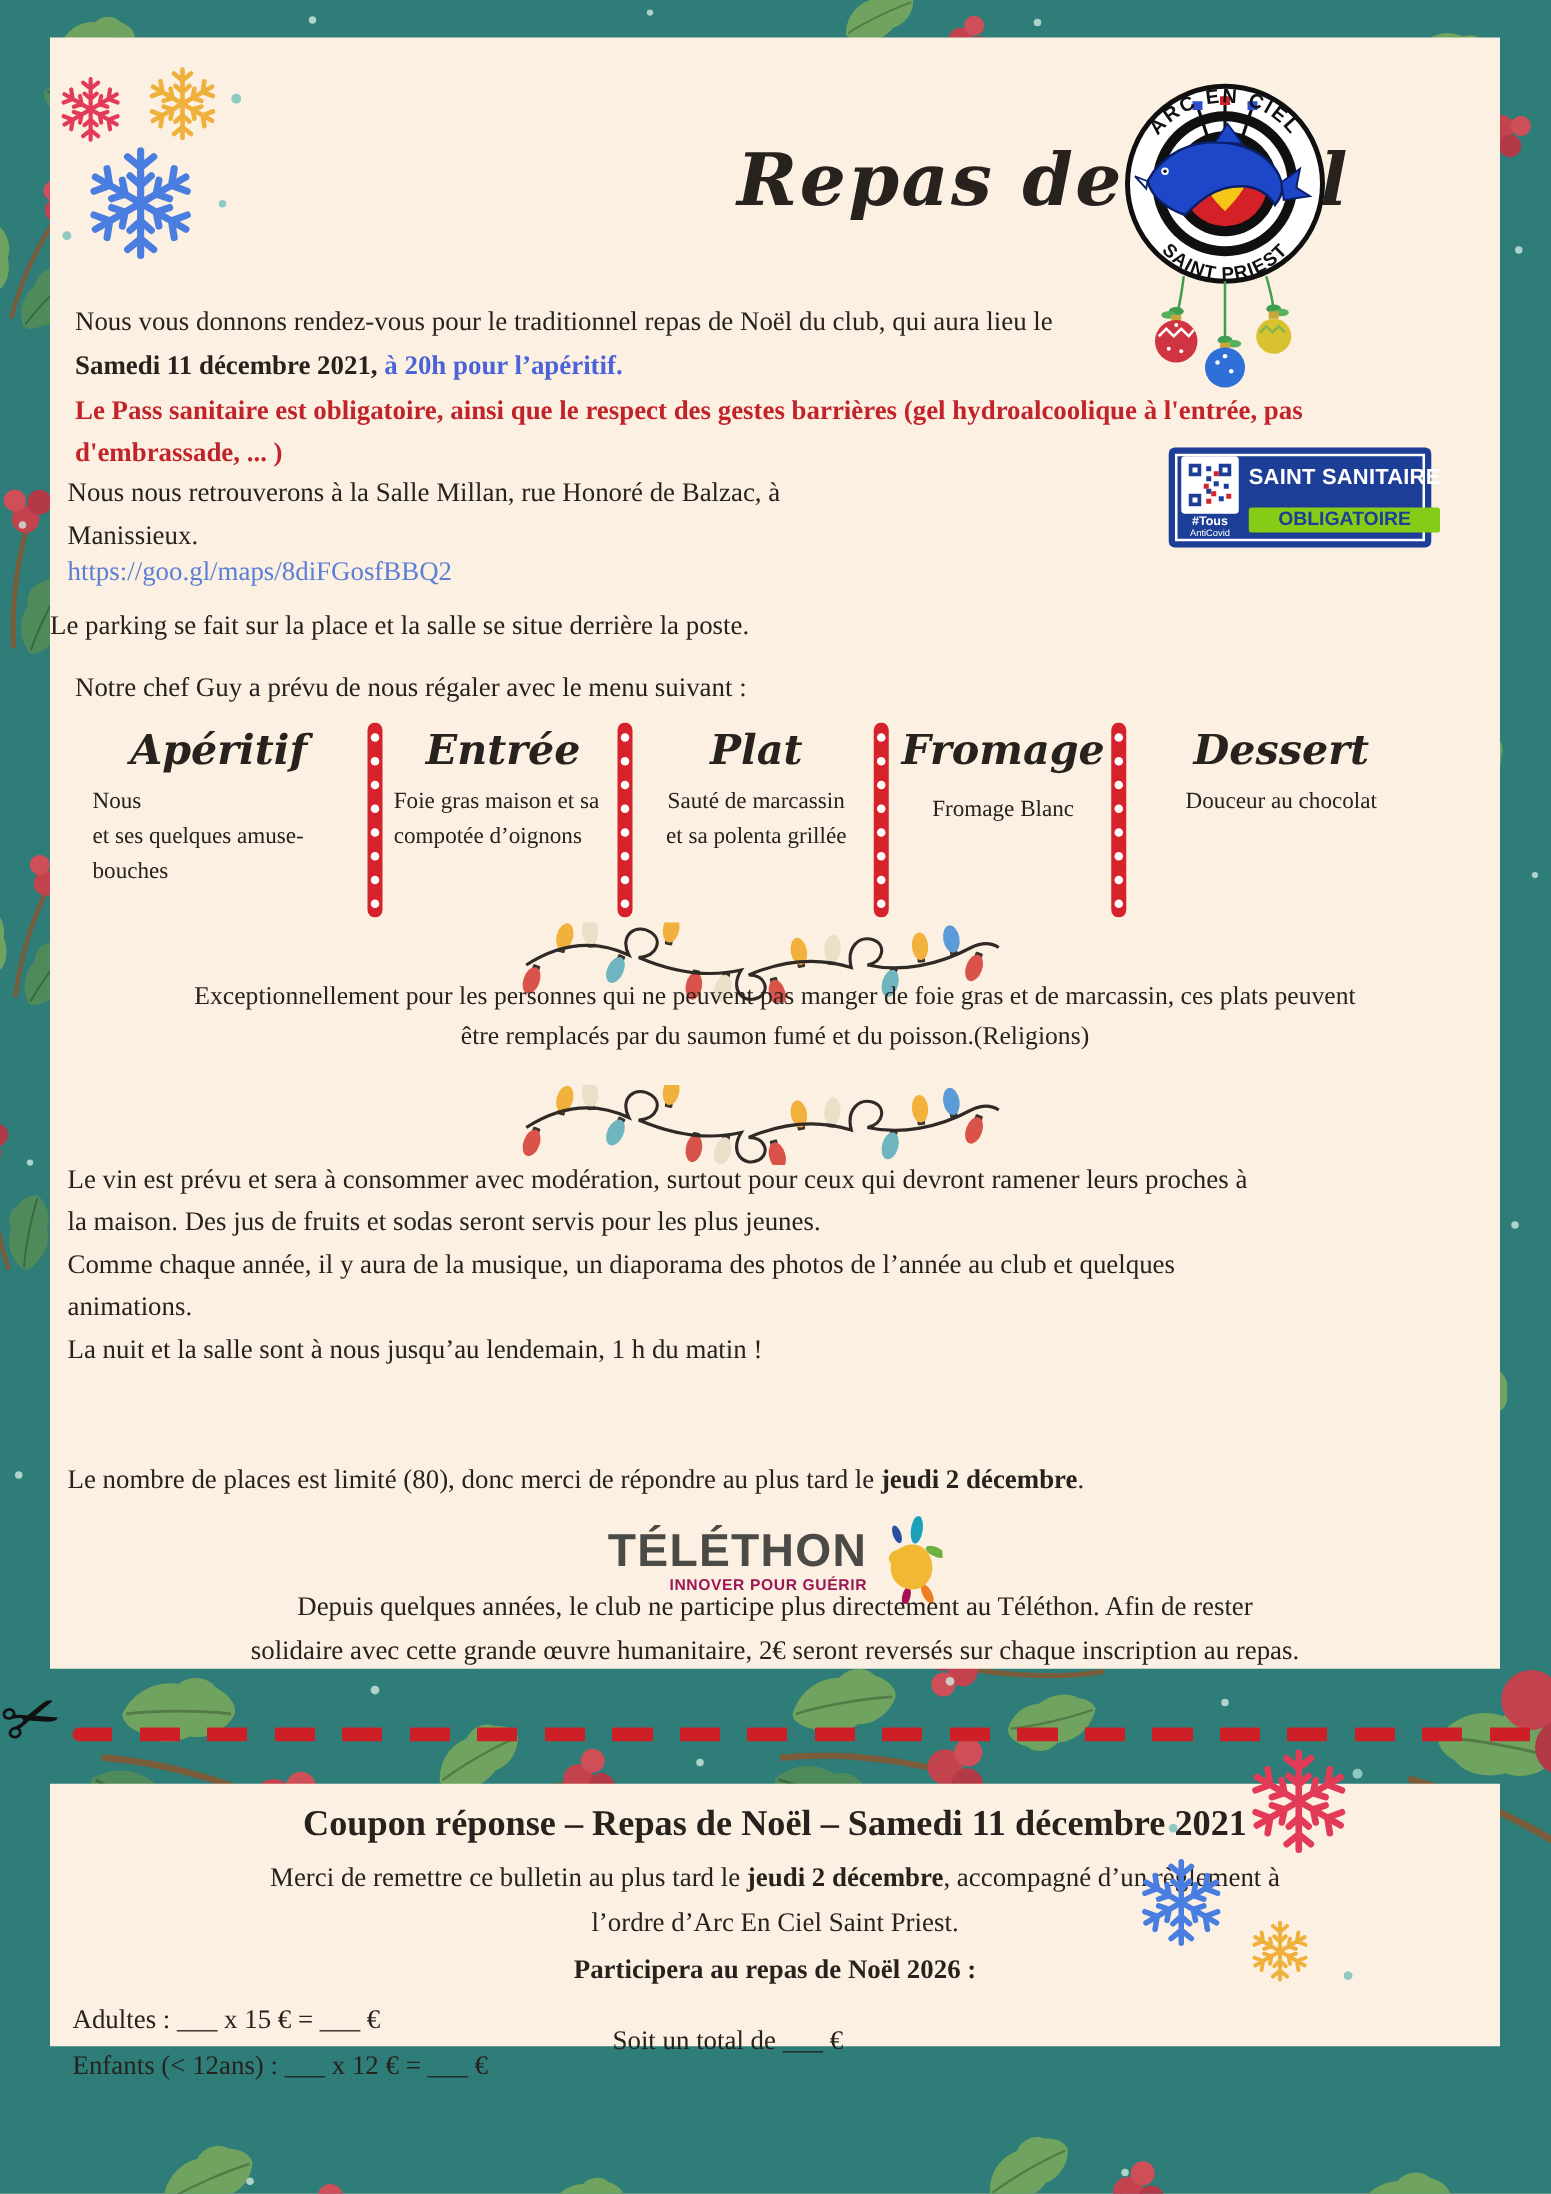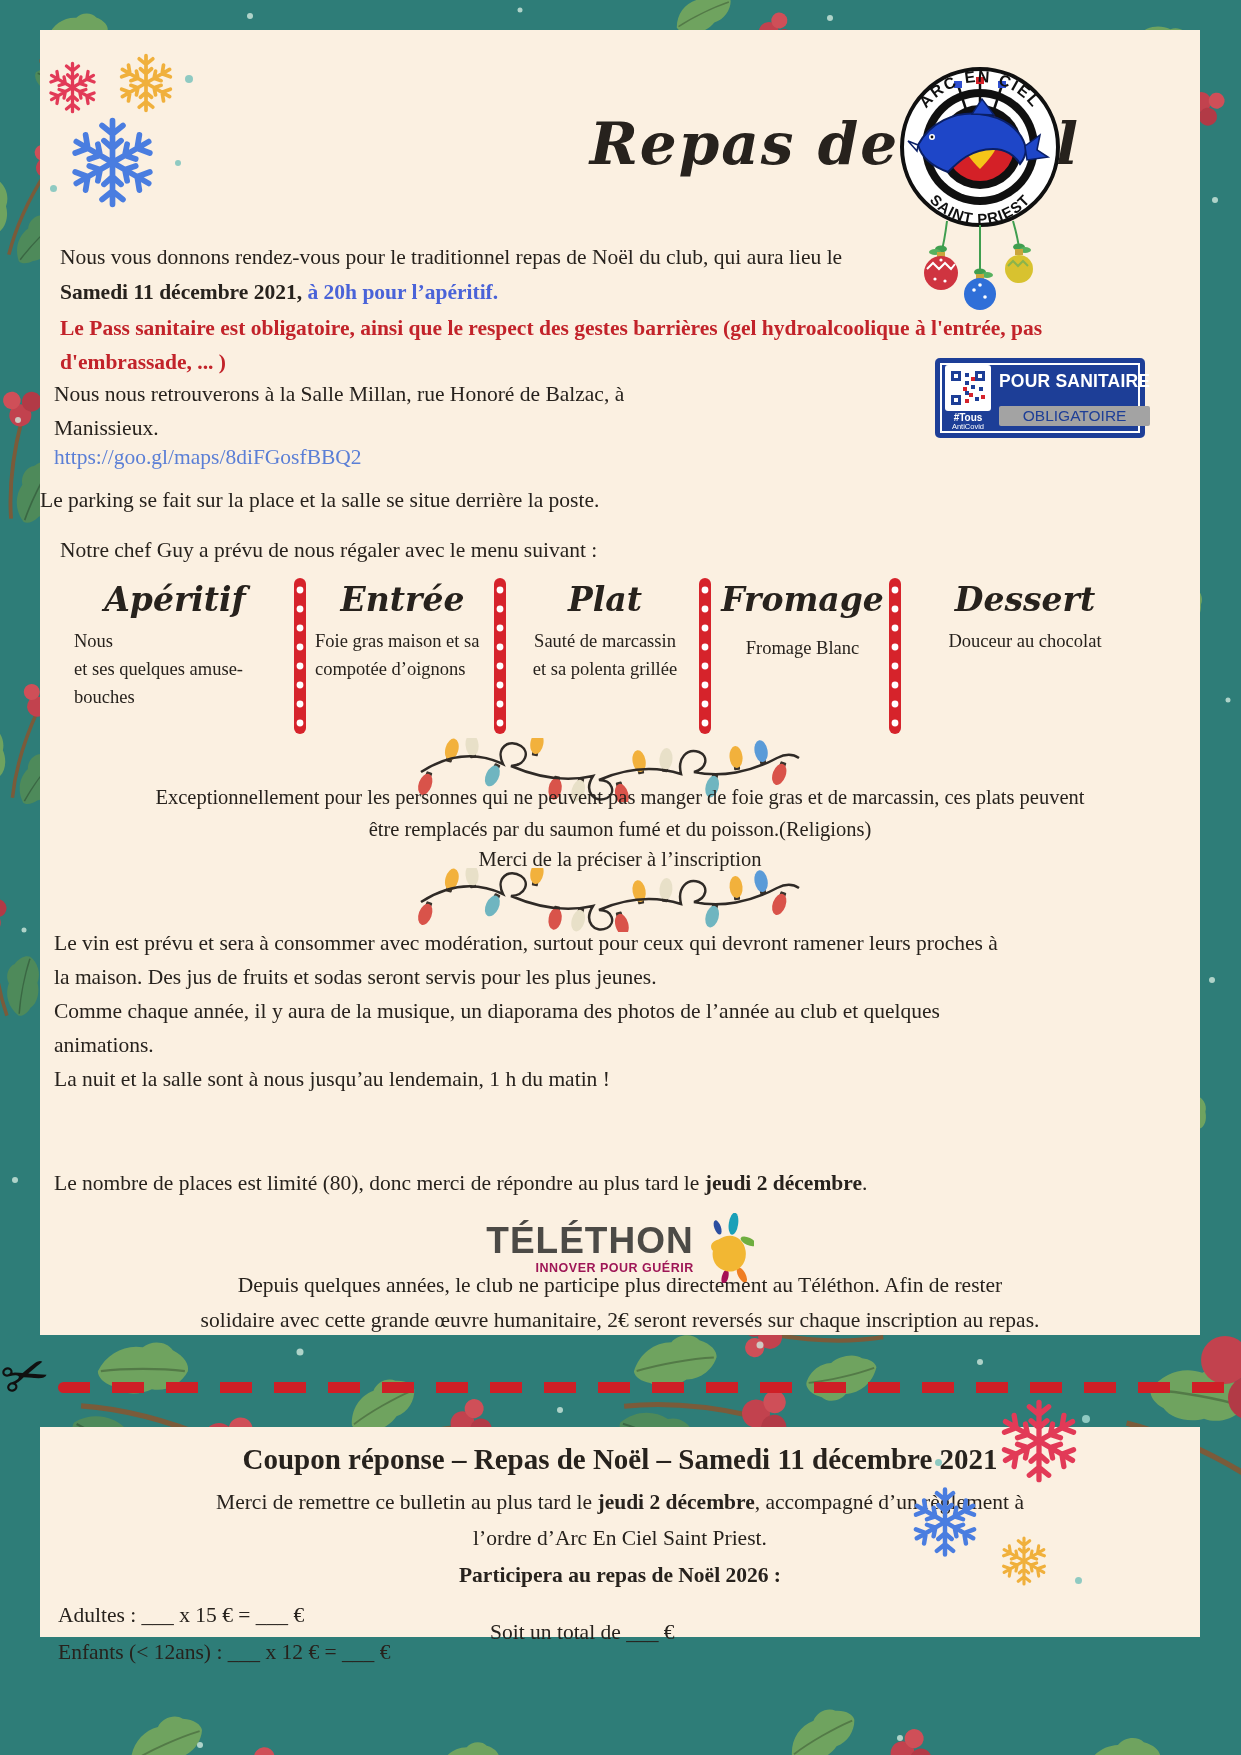--- a/index.html
+++ b/index.html
@@ -36,21 +36,21 @@
     box-shadow:inset 0 0 0 5px #1d3e97, inset 0 0 0 7px #ffffff;
     display:flex;align-items:center;gap:8px;padding:0 10px;box-sizing:border-box;
     font-family:"Liberation Sans", sans-serif;
   }
   .qrcol{width:54px;text-align:center;color:#fff;line-height:1;}
   .qrbox{width:46px;height:46px;background:#fff;border-radius:3px;margin:0 auto 2px auto;display:flex;align-items:center;justify-content:center;}
   .qrtag{font-size:10px;font-weight:bold;}
   .qrtag2{font-size:7.5px;}
   .badgetxt{flex:1;text-align:center;}
   .badge-line1{color:#fff;font-weight:bold;font-size:17.5px;letter-spacing:.2px;white-space:nowrap;}
-  .badge-line2{margin-top:14px;background:#a3a3a3;color:#1d3e97;font-weight:normal;font-size:15.5px;padding:1px 4px;border-radius:2px;white-space:nowrap;}
+  .badge-line2{margin-top:14px;background:#84cc16;color:#1d3e97;font-weight:bold;font-size:15.5px;padding:1px 4px;border-radius:2px;white-space:nowrap;}
   
   .course{position:absolute;top:548px;text-align:center;}
   .course-title{font-size:33px;line-height:44px;}
   .course-desc{font-size:18.5px;line-height:28px;margin-top:5px;white-space:pre-line;}
   .ta-left{text-align:left;}
   .candy{position:absolute;top:548px;width:14px;height:156px;}
   .garland{position:absolute;width:390px;height:64px;left:375px;}
   
   .telethon{position:absolute;top:1183px;left:0;right:0;display:flex;justify-content:center;align-items:center;gap:4px;}
   .telebrand{display:flex;flex-direction:column;align-items:flex-end;font-family:"Liberation Sans", sans-serif;}
@@ -348,21 +348,21 @@
               <rect x="32" y="26" width="4" height="4"></rect>
             <rect x="22" y="8" width="4" height="4"></rect>
               <rect x="16" y="30" width="4" height="4"></rect>
           </g>
         </svg>
       </div>
       <div class="qrtag">#Tous</div>
       <div class="qrtag2">AntiCovid</div>
     </div>
     <div class="badgetxt">
-      <div class="badge-line1">POUR SANITAIRE</div>
+      <div class="badge-line1">SAINT SANITAIRE</div>
       <div class="badge-line2">OBLIGATOIRE</div>
     </div>
   </div>
 
   <div class="line" style="top:503px;left:20px">Notre chef Guy a prévu de nous régaler avec le menu suivant :</div>
 
   <div class="course" style="left:20px;width:230px">
     <div class="course-title script">Apéritif</div>
     <div class="course-desc ta-left" style="padding-left:14px">Nous
 et ses quelques amuse-
@@ -399,21 +399,20 @@
   <svg class="candy" style="left:848px">
       <use href="#candySym" width="14" height="156"></use>
     </svg>
 
   <svg class="garland" style="top:708px">
       <use href="#garlandSym" width="390" height="64"></use>
     </svg>
 
   <div class="line center" style="top:751px;font-size:20.5px;line-height:32px">Exceptionnellement pour les personnes qui ne peuvent pas manger de foie gras et de marcassin, ces plats peuvent</div>
   <div class="line center" style="top:783px;font-size:20.5px;line-height:32px">être remplacés par du saumon fumé et du poisson.(Religions)</div>
-  <div class="line center" style="top:813px;font-size:20.5px;line-height:32px">Merci de la préciser à l’inscription</div>
 
   <svg class="garland" style="top:838px">
       <use href="#garlandSym" width="390" height="64"></use>
     </svg>
 
   <div class="line pre" style="top:896px;left:14px;right:14px;white-space:pre-line">Le vin est prévu et sera à consommer avec modération, surtout pour ceux qui devront ramener leurs proches à
 la maison. Des jus de fruits et sodas seront servis pour les plus jeunes.
 Comme chaque année, il y aura de la musique, un diaporama des photos de l’année au club et quelques
 animations.
 La nuit et la salle sont à nous jusqu’au lendemain, 1 h du matin !</div>

